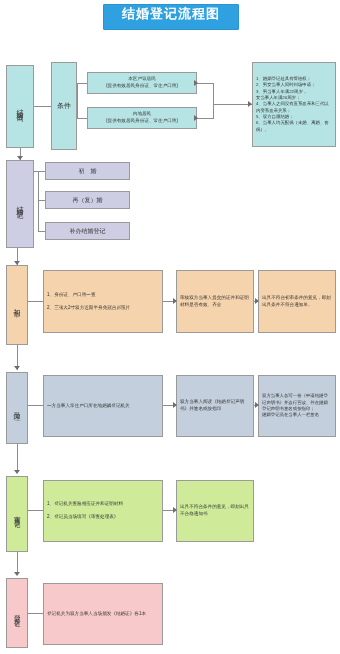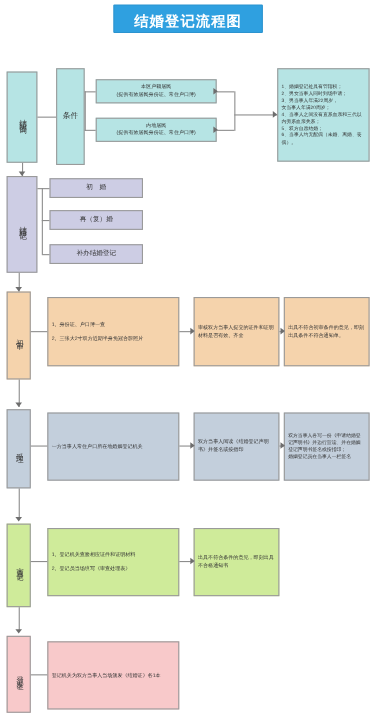--- a/index.html
+++ b/index.html
@@ -66,21 +66,21 @@
   
   #title-banner {
     position: absolute;
     left: 103px;
     top: 4px;
     width: 134px;
     height: 24px;
     background: #2fa0e0;
     border: 1px solid #2b93cf;
     display: flex;
-    align-items: flex-end;
+    align-items: flex-start;
     justify-content: center;
     border-radius: 1px;
   }
   #title-banner .ttxt {
     color: #ffffff;
     font-size: 13px;
     font-weight: bold;
     letter-spacing: 1px;
   }
   

